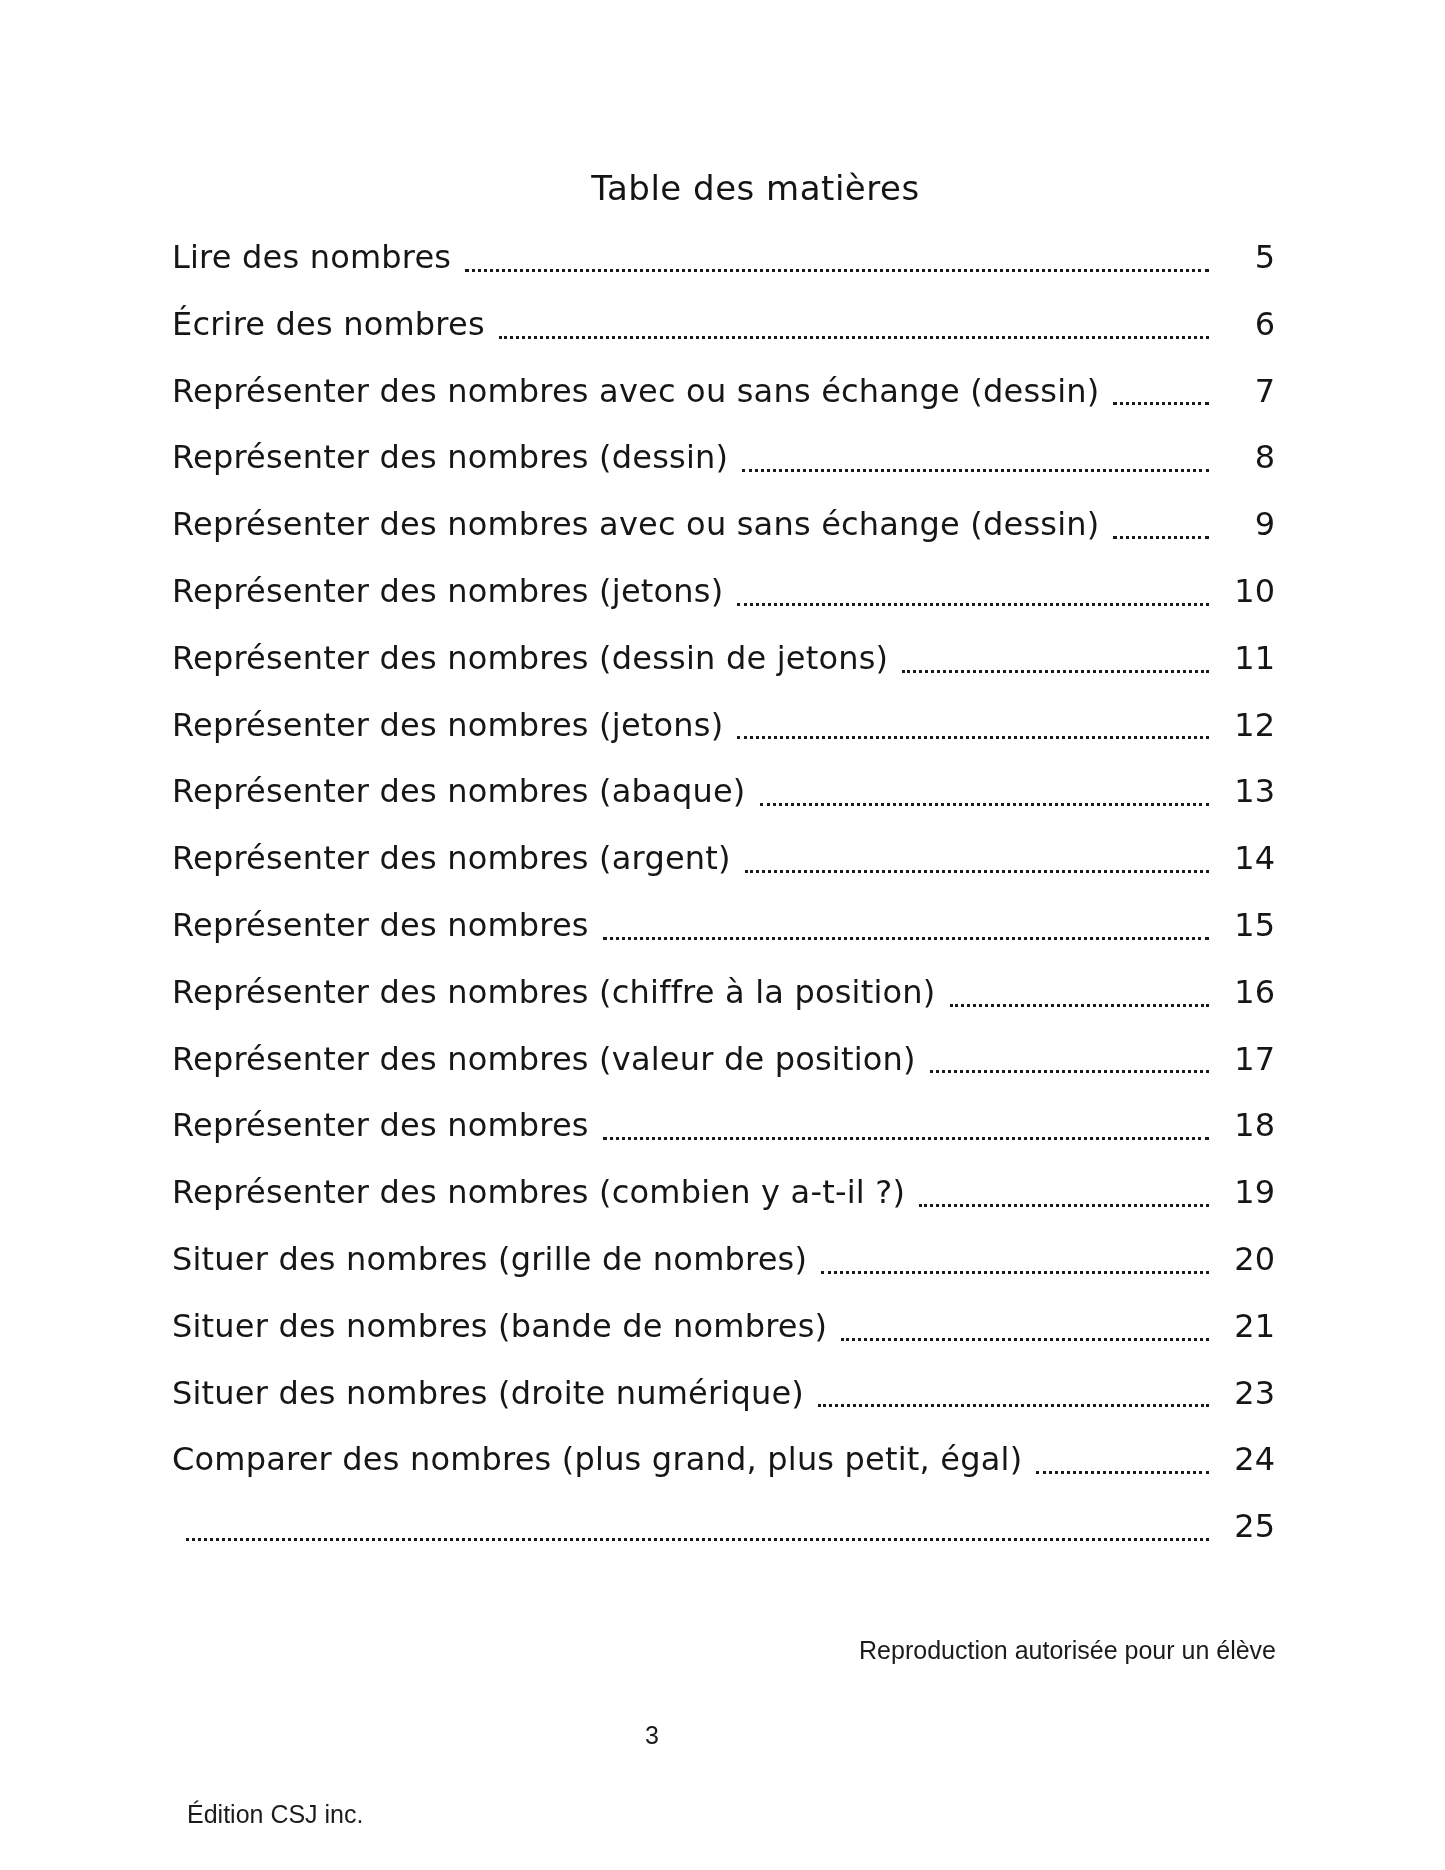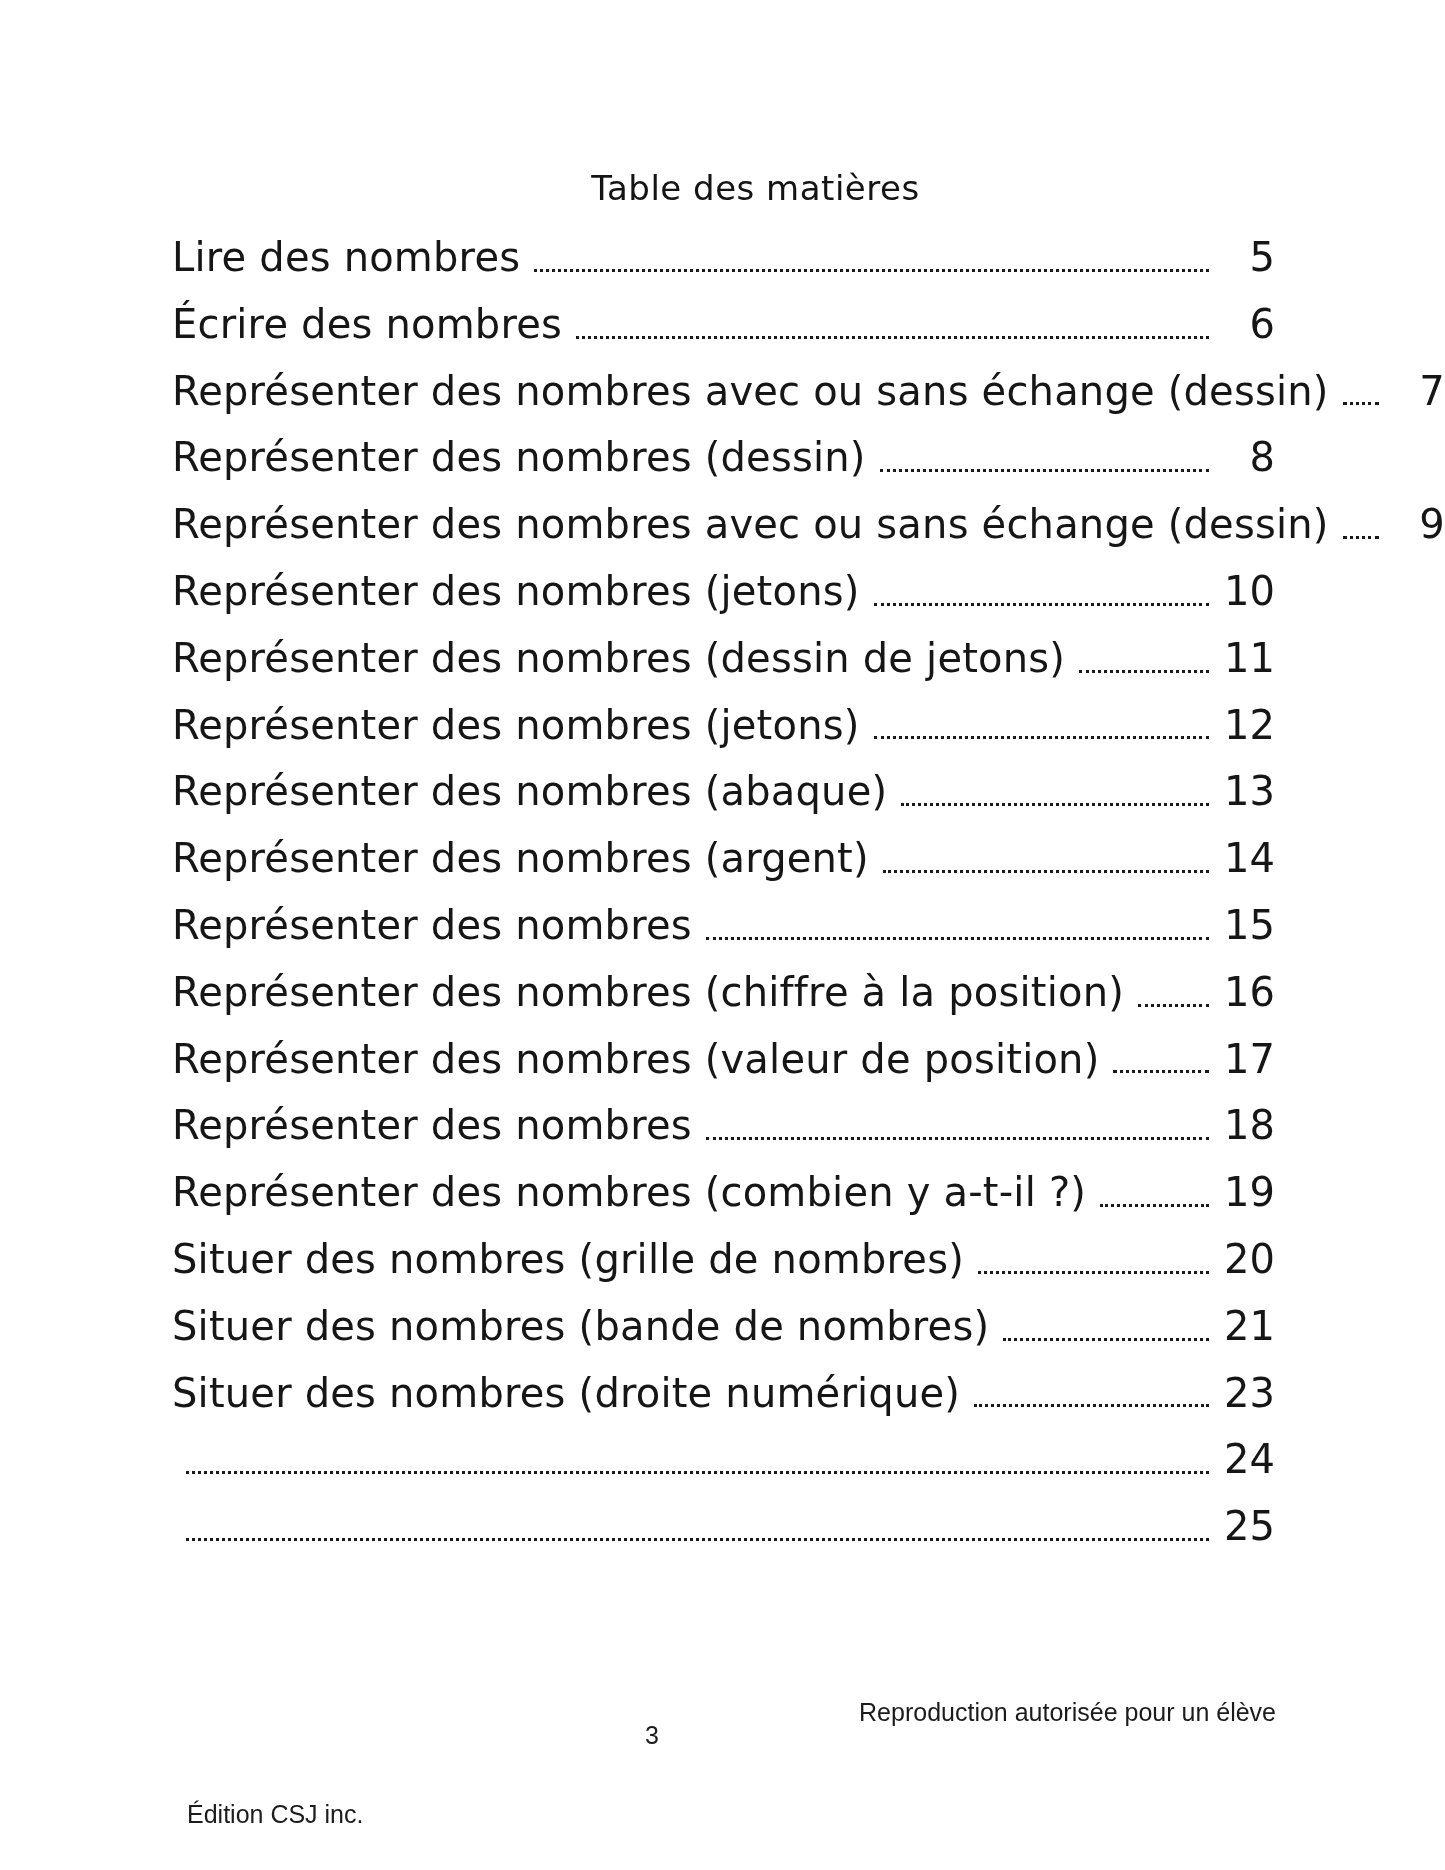--- a/index.html
+++ b/index.html
@@ -32,21 +32,21 @@
     color: #141414;
   }
   .toc {
     margin: 16px 177px 0 165px;
   }
   .toc-row {
     display: flex;
     align-items: baseline;
     height: 66.8px;
     line-height: 66.8px;
-    font-size: 40px;
+    font-size: 32px;
     white-space: nowrap;
   }
   .toc-label {
     flex: 0 0 auto;
     letter-spacing: 0.2px;
   }
   .toc-leader {
     flex: 1 1 auto;
     min-width: 36px;
     height: 0;
@@ -64,21 +64,21 @@
   .page-footer-right {
     position: absolute;
     font-family: "Liberation Sans", sans-serif;
     font-size: 25px;
     color: #1b1b1b;
     line-height: 1.1;
     white-space: nowrap;
   }
   .page-footer-left  { left: 180px; top: 1801px; }
   .page-footer-center{ left: 638px; top: 1722px; }
-  .page-footer-right { right: 176px; top: 1699px; }
+  .page-footer-right { right: 176px; top: 1637px; }
 </style>
 </head>
 <body>
 
 <main class="page">
 
   <h1 class="page-title">Table des matières</h1>
 
   <section class="toc" id="toc-list">
   <div class="toc-row">
@@ -184,20 +184,21 @@
   </div>
 
 
   <div class="toc-row">
     <span class="toc-label">Situer des nombres (droite numérique)</span>
     <span class="toc-leader"></span>
     <span class="toc-page">23</span>
   </div>
 
   <div class="toc-row">
+    <span class="toc-label">Comparer des nombres (plus grand, plus petit, égal)</span>
     <span class="toc-leader"></span>
     <span class="toc-page">24</span>
   </div>
 
   <div class="toc-row">
     <span class="toc-leader"></span>
     <span class="toc-page">25</span>
   </div>
 </section>
 

